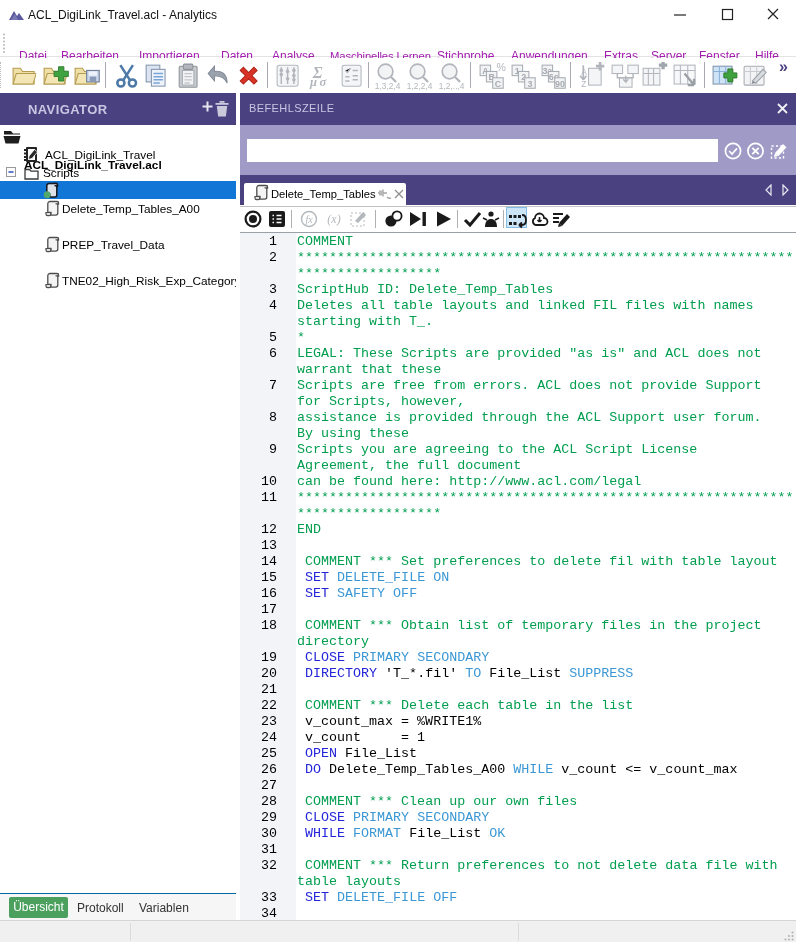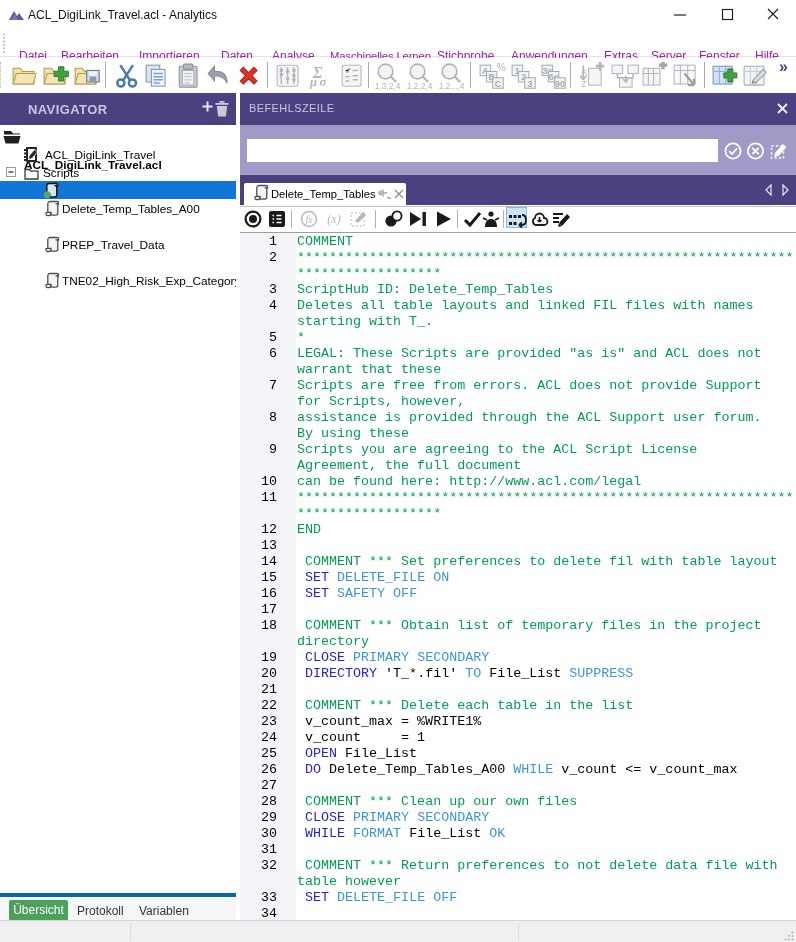--- a/index.html
+++ b/index.html
@@ -283,21 +283,21 @@
 <div class="trow" style="top:146px">
       <span class="ticon" style="left:44px;top:1px"><svg width="16" height="17" viewBox="0 0 16 17">
           <path d="M11.2 1.5 h2.6 v3 h-2.6 Z" fill="#eee" stroke="#4d4d4d" stroke-width="1.2"></path>
           <path d="M6 1.5 h6.8 a1.8 1.8 0 0 1 1.8 1.8 v0.5 h-3 M6 1.5 a2.2 2.2 0 0 0 -2.2 2.2 v8.8 h3 v2.6 h5 a2 2 0 0 0 2 -2 v-8.6" fill="#f4f4f4" stroke="#4d4d4d" stroke-width="1.3"></path>
           <path d="M2 12.5 h4.8 v1.6 a1.6 1.6 0 0 1 -1.6 1.6 h-1.6 a1.6 1.6 0 0 1 -1.6 -1.6 Z" fill="#e2e2e2" stroke="#4d4d4d" stroke-width="1.2"></path>
         </svg></span>
       <span class="tlbl" style="left:62px">TNE02_High_Risk_Exp_Category</span>
     </div>
 
 </div>
-<div class="abs" style="left:0;top:893px;width:240px;height:28px;background:#f6f6f6;border-top:4px solid #0369a1">
+<div class="abs" style="left:0;top:893px;width:240px;height:28px;background:#f6f6f6;border-top:1px solid #0369a1">
   <div class="abs" style="left:9px;top:3px;width:59px;height:21px;background:#4ba05e;border-radius:2px;color:#fff;font-size:12px;text-align:center;line-height:21px">Übersicht</div>
   <span class="abs" style="left:77px;top:7px;font-size:12px;color:#333">Protokoll</span>
   <span class="abs" style="left:139px;top:7px;font-size:12px;color:#333">Variablen</span>
 </div>
 
 <div class="abs" style="left:236px;top:93px;width:4px;height:828px;background:#ffffff"></div>
 
 <div class="abs purple" style="left:240px;top:93px;width:556px;height:32px">
   <span class="abs" style="left:9px;top:9px;font-size:11px;font-weight:normal;color:#c9c6e4;letter-spacing:0.4px">BEFEHLSZEILE</span>
   <svg class="abs" style="left:536px;top:9px" width="14" height="14" viewBox="0 0 14 14">
@@ -487,21 +487,21 @@
  v_count_max = %WRITE1%
  v_count     = 1
  <i class="k">OPEN</i> File_List
  <i class="k">DO</i> Delete_Temp_Tables_A00 <i class="s">WHILE</i> v_count &lt;= v_count_max
 
  <i class="c">COMMENT *** Clean up our own files</i>
  <i class="k">CLOSE</i> <i class="s">PRIMARY SECONDARY</i>
  <i class="k">WHILE</i> <i class="s">FORMAT</i> File_List <i class="s">OK</i>
 
  <i class="c">COMMENT *** Return preferences to not delete data file with</i>
-<i class="c">table however</i>
+<i class="c">table layouts</i>
  <i class="k">SET</i> <i class="s">DELETE_FILE OFF</i>
 </pre>
 </div>
 
 <div class="abs" style="left:0;top:920px;width:796px;height:22px;background:#f0f0f0;border-top:1px solid #d5d5d5">
   <div class="abs" style="left:130px;top:2px;width:1px;height:18px;background:#dcdcdc"></div>
   <div class="abs" style="left:518px;top:2px;width:1px;height:18px;background:#dcdcdc"></div>
   <svg class="abs" style="left:784px;top:10px" width="10" height="10" viewBox="0 0 10 10">
       <g fill="#b0b0b0">
         <circle cx="8.5" cy="1.5" r="1"></circle>

